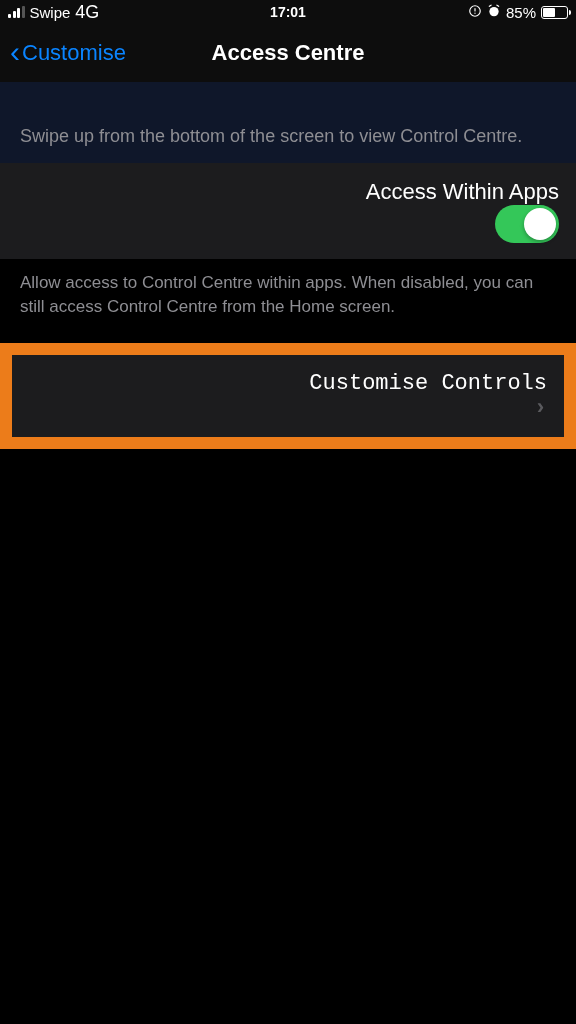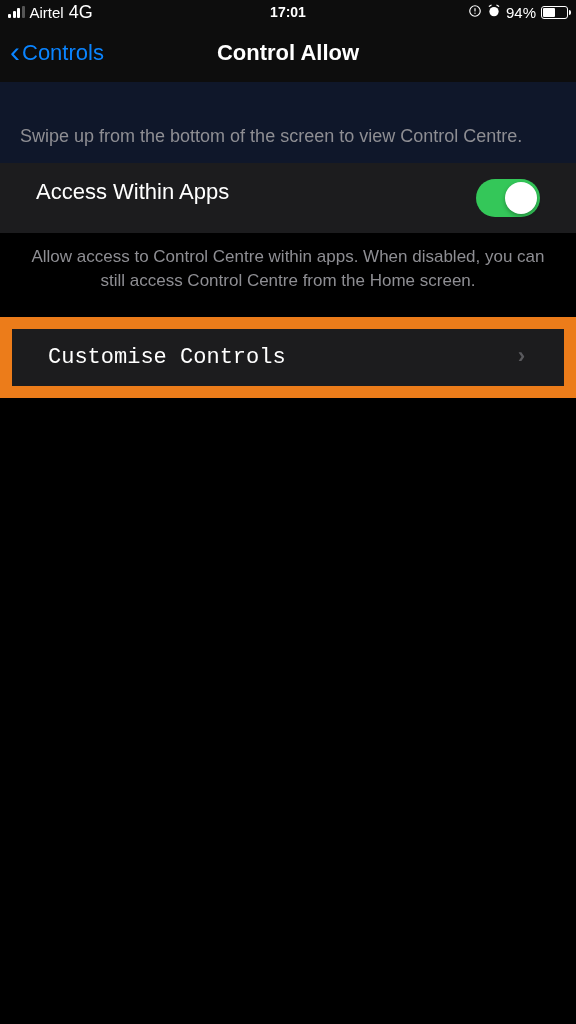--- a/index.html
+++ b/index.html
@@ -129,25 +129,26 @@
     }
     .section-desc {
       padding: 42px 20px 14px 20px;
       font-size: 18px;
       color: #8e8e93;
       line-height: 1.4;
       background: #0f172a;
     }
     .cell {
       background: #1c1c1e;
-      padding: 16px 36px;
-      display: flex;
-      align-items: flex-start;
+      padding: 16px 17px;
+      display: flex;
+      align-items: flex-end;
       justify-content: space-between;
       min-height: 56px;
+      flex-direction: column;
     }
     .cell-label {
       font-size: 22px;
       color: #fff;
       font-weight: 400;
     }
     .toggle {
       width: 64px;
       height: 38px;
       background: #34c759;
@@ -163,21 +164,20 @@
       background: #fff;
       border-radius: 50%;
       box-shadow: 0 2px 4px rgba(0,0,0,0.3);
     }
     .footer-desc {
       padding: 12px 20px 24px 20px;
       font-size: 17px;
       color: #8e8e93;
       line-height: 1.4;
       background: #000;
-      text-align: center;
     }
     .highlight-wrap {
       background: #ec7c1a;
       padding: 12px;
       font-family: Liberation Mono, monospace;
     }
     .highlight-wrap .cell {
       background: #1c1c1e;
     }
     .chevron-right {
@@ -190,50 +190,50 @@
 <body>
 
 <div class="status-bar">
   <div class="status-left">
     <div class="signal-bars">
       <span></span>
         <span></span>
         <span></span>
         <span></span>
     </div>
-    <span class="carrier">Airtel</span>
+    <span class="carrier">Swipe</span>
     <span class="network">4G</span>
   </div>
   <div class="time">17:01</div>
   <div class="status-right">
     <span class="lock-icon">
       <svg width="14" height="14" viewBox="0 0 24 24" fill="none" stroke="#fff" stroke-width="2">
         <circle cx="12" cy="12" r="9"></circle>
         <path d="M12 8 v4 M12 15.5 v0.5" stroke-linecap="round"></path>
       </svg>
     </span>
     <span class="alarm-icon">
       <svg width="14" height="14" viewBox="0 0 24 24" fill="#fff">
         <circle cx="12" cy="13" r="8"></circle>
         <path d="M4 4 L7 2 M20 4 L17 2" stroke="#fff" stroke-width="2" stroke-linecap="round"></path>
       </svg>
     </span>
-    <span class="battery-pct">94%</span>
+    <span class="battery-pct">85%</span>
     <div class="battery">
       <div class="battery-fill"></div>
     </div>
   </div>
 </div>
 
 <div class="nav-bar">
   <div class="back-btn">
     <span class="back-chevron">‹</span>
-    <span>Controls</span>
-  </div>
-  <div class="nav-title">Control Allow</div>
+    <span>Customise</span>
+  </div>
+  <div class="nav-title">Access Centre</div>
 </div>
 
 <div class="section-desc">Swipe up from the bottom of the screen to view Control Centre.</div>
 
 <div class="cell">
   <div class="cell-label">Access Within Apps</div>
   <div class="toggle">
     <div class="toggle-knob"></div>
   </div>
 </div>

